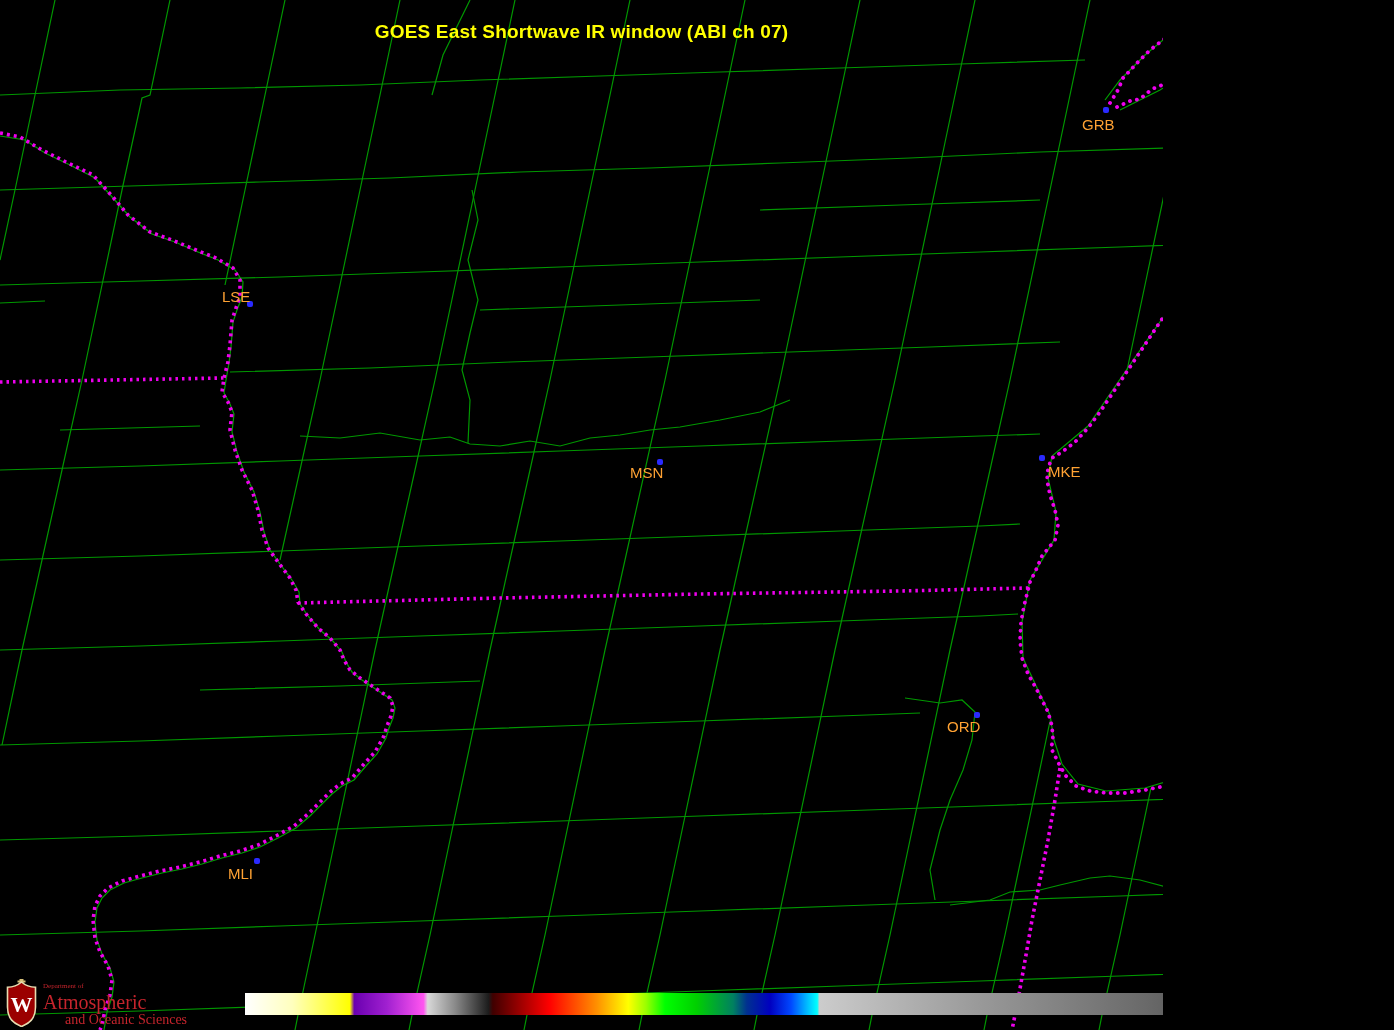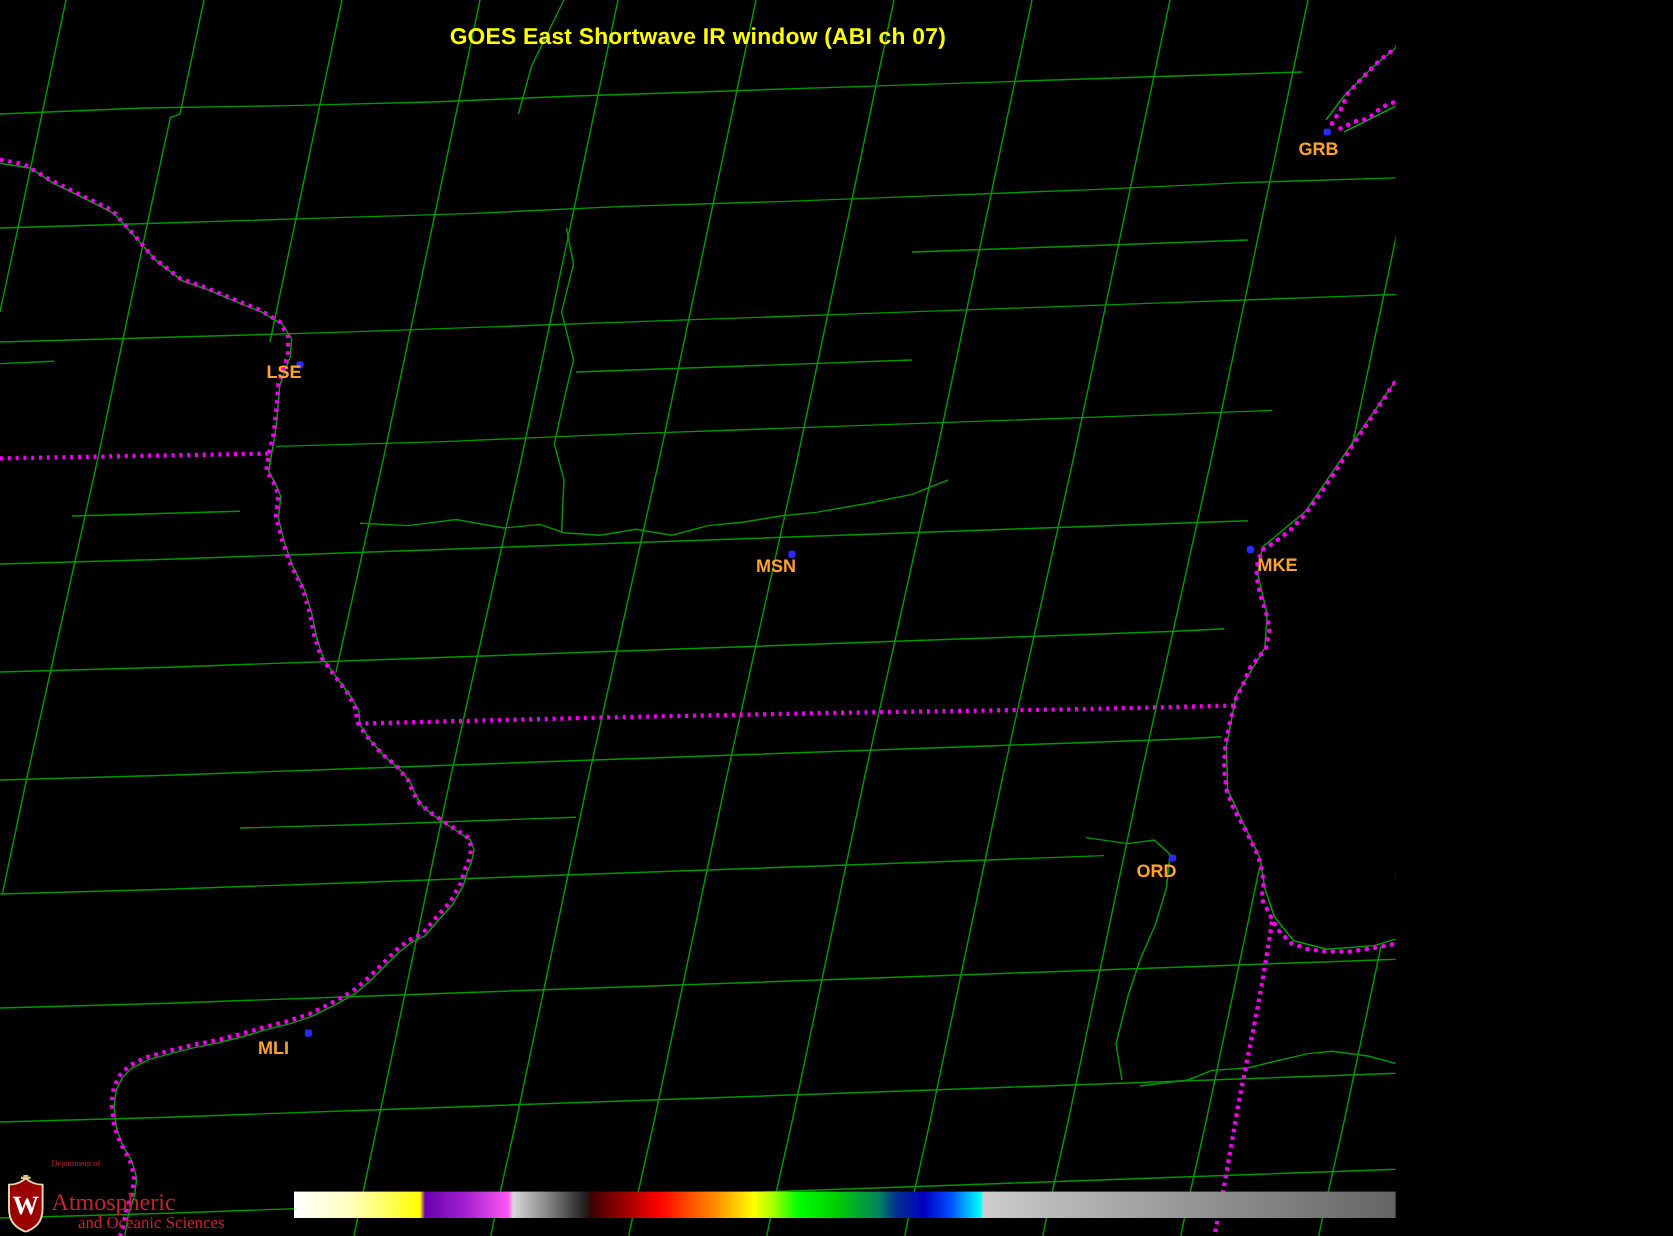--- a/index.html
+++ b/index.html
@@ -4,27 +4,27 @@
 <style>
   html,body{margin:0;padding:0;background:#000;}
   #stage{position:relative;width:1163px;height:1030px;background:var(--bg,#000);overflow:hidden;
          font-family:"Liberation Sans",sans-serif;}
   #maplayer{position:absolute;left:0;top:0;}
   .title{position:absolute;top:20px;left:0;width:100%;text-align:center;
          font-weight:bold;font-size:19px;line-height:23px;color:var(--title,#ffff00);
          letter-spacing:0.2px;}
   .station-dot{position:absolute;width:6px;height:6px;border-radius:2px;
          background:var(--dot,#2a2aff);transform:translate(-3px,-3px);}
-  .station-label{position:absolute;font-weight:bold;font-size:15px;
+  .station-label{position:absolute;font-weight:normal;font-size:15px;
          color:var(--stn,#ffa233);white-space:nowrap;}
   #colorbar{position:absolute;}
   .branding{position:absolute;left:6px;bottom:3px;display:flex;align-items:flex-end;gap:6px;}
   .crest{width:31px;height:48px;}
   .brandtext{color:var(--brand,#c5242c);font-family:"Liberation Serif",serif;line-height:1;}
-  .brandtext .dept{font-size:7px;margin-bottom:18px;}
+  .brandtext .dept{font-size:7px;margin-bottom:2px;}
   .brandtext .l1{font-size:20px;margin-bottom:1px;}
   .brandtext .l2{font-size:14px;margin-left:22px;}
 </style>
 </head>
 <body>
 
 <div id="stage" style="--bg: #000000; --title: #ffff00; --stn: #ffa233; --dot: #2a2aff; --brand: #c5242c;">
 
   <svg id="maplayer" width="1394" height="1030" viewBox="0 0 1394 1030" xmlns="http://www.w3.org/2000/svg">
 
@@ -103,29 +103,29 @@
   </svg>
 
   <div class="title">
     <div>GOES East Shortwave IR window (ABI ch 07)</div>
   </div>
 
   <div id="stations">
       <div class="station-dot" style="left: 1106px; top: 110px;"></div>
       <div class="station-label" style="left: 1082px; top: 116px;">GRB</div>
       <div class="station-dot" style="left: 250px; top: 304px;"></div>
-      <div class="station-label" style="left: 222px; top: 302px;">LSE</div>
+      <div class="station-label" style="left: 222px; top: 288px;">LSE</div>
       <div class="station-dot" style="left: 660px; top: 462px;"></div>
       <div class="station-label" style="left: 630px; top: 464px;">MSN</div>
       <div class="station-dot" style="left: 1042px; top: 458px;"></div>
       <div class="station-label" style="left: 1048px; top: 463px;">MKE</div>
       <div class="station-dot" style="left: 977px; top: 715px;"></div>
       <div class="station-label" style="left: 947px; top: 718px;">ORD</div>
       <div class="station-dot" style="left: 257px; top: 861px;"></div>
-      <div class="station-label" style="left: 215px; top: 865px;">MLI</div>
+      <div class="station-label" style="left: 228px; top: 865px;">MLI</div>
     </div>
 
   <div id="colorbar" style="left: 245px; top: 993px; width: 1050px; height: 22px; background: linear-gradient(to right, rgb(255, 255, 255) 0%, rgb(255, 255, 190) 4.5%, rgb(255, 255, 0) 10%, rgb(106, 0, 176) 10.4%, rgb(160, 32, 208) 13.5%, rgb(255, 85, 240) 17%, rgb(216, 216, 216) 17.4%, rgb(138, 138, 138) 20%, rgb(28, 28, 28) 23.2%, rgb(64, 0, 0) 23.6%, rgb(255, 0, 0) 29%, rgb(255, 144, 0) 33.5%, rgb(255, 255, 0) 36.5%, rgb(154, 255, 0) 38.2%, rgb(0, 255, 0) 40%, rgb(0, 208, 0) 43%, rgb(0, 128, 96) 46.5%, rgb(0, 48, 144) 47.8%, rgb(0, 0, 192) 50%, rgb(0, 72, 255) 52%, rgb(0, 192, 255) 53.6%, rgb(0, 255, 255) 54.5%, rgb(204, 204, 204) 54.7%, rgb(153, 153, 153) 70%, rgb(105, 105, 105) 86%, rgb(60, 60, 60) 98.1%, rgb(64, 0, 0) 98.2%, rgb(204, 0, 0) 98.9%, rgb(255, 96, 0) 99.4%, rgb(255, 238, 0) 100%);"></div>
 
   <div class="branding">
     <svg class="crest" viewBox="0 0 31 48">
       <rect x="13.5" y="0" width="4" height="5" fill="#d8c27a"></rect>
       <rect x="11.5" y="1.5" width="8" height="2" fill="#d8c27a"></rect>
       <path d="M15.5,3 C20,7 26,8.2 29.5,8.2 L29.5,28 C29.5,40 23,44.5 15.5,47.5 C8,44.5 1.5,40 1.5,28 L1.5,8.2 C5,8.2 11,7 15.5,3 Z" fill="#9b0000" stroke="#e7dcb1" stroke-width="1.6"></path>
       <text x="15.5" y="33" text-anchor="middle" font-family="Liberation Serif, serif" font-size="22" font-weight="bold" fill="#ffffff">W</text>

